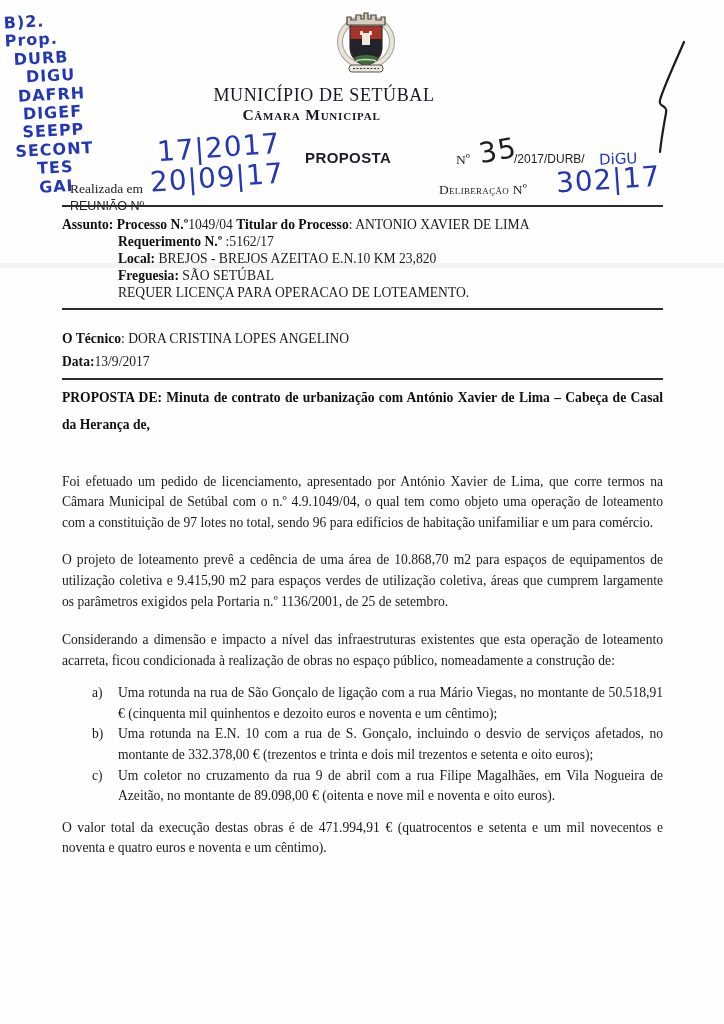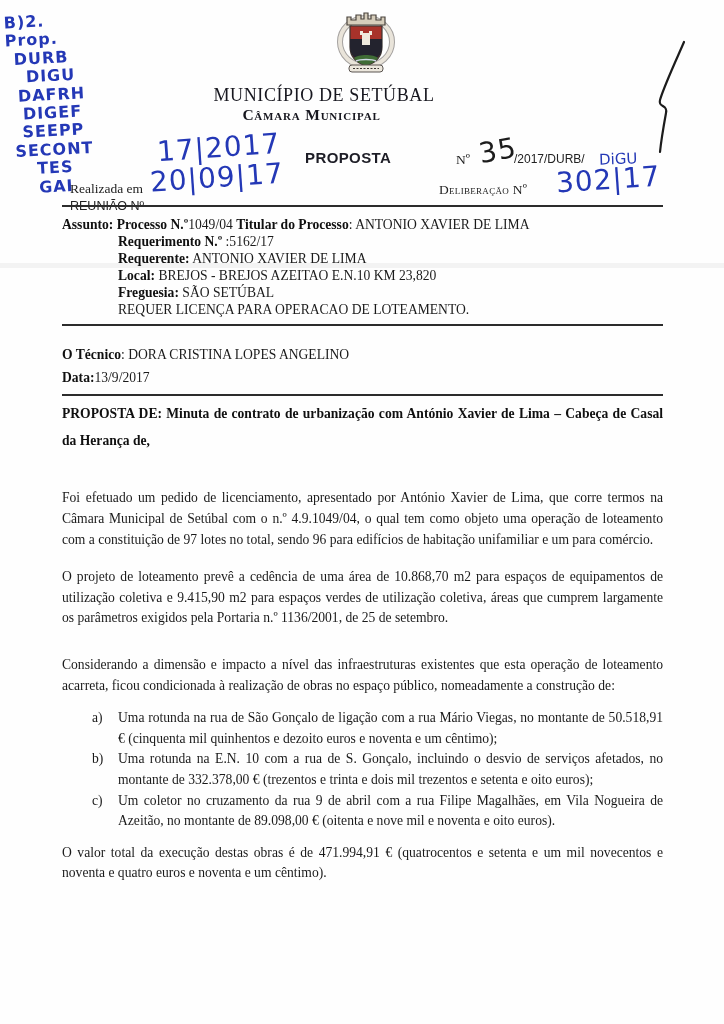--- a/index.html
+++ b/index.html
@@ -48,21 +48,21 @@
   .assunto .first{margin-left:-56px;}
   b{color:#101010;}
   .hr2{height:2px;background:#2c2c2c;margin-top:6px;}
   .hr3{height:2px;background:#2c2c2c;margin-top:8px;}
   .tecnico{margin-top:20px;line-height:17px;}
   .data-line{margin-top:6px;line-height:17px;}
   .proposta-de{margin-top:4px;font-weight:700;line-height:27px;text-align:justify;color:#101010;}
   .para{text-align:justify;line-height:20.6px;}
   .p1{margin-top:34px;}
   .p2{margin-top:17px;}
-  .p3{margin-top:26px;}
+  .p3{margin-top:18px;}
   .p4{margin-top:11px;}
   .wlist{margin-top:12px;}
   .list-item{display:flex;line-height:20.6px;}
   .list-item .marker{width:26px;flex:0 0 26px;margin-left:30px;}
   .list-item .txt{flex:1;text-align:justify;}
   .scan-artifact{position:absolute;left:0;width:724px;height:5px;background:rgba(150,150,150,.10);}
 </style>
 </head>
 <body>
 
@@ -136,23 +136,20 @@
   <div class="doc-body">
 
     <div class="assunto">
       <div class="first">
         <b>Assunto: Processo N.º</b><span>1049/04 </span><b>Titular do Processo</b><span>: ANTONIO XAVIER DE LIMA</span>
       </div>
       <div>
         <b>Requerimento N.º</b><span> :5162/17</span>
       </div>
       <div>
-        <b>Requerente:</b><span> ANTONIO XAVIER DE LIMA</span>
-      </div>
-      <div>
         <b>Local:</b><span> BREJOS - BREJOS AZEITAO E.N.10 KM 23,820</span>
       </div>
       <div>
         <b>Freguesia:</b><span> SÃO SETÚBAL</span>
       </div>
       <div>
         <span>REQUER LICENÇA PARA OPERACAO DE LOTEAMENTO.</span>
       </div>
     </div>
 

